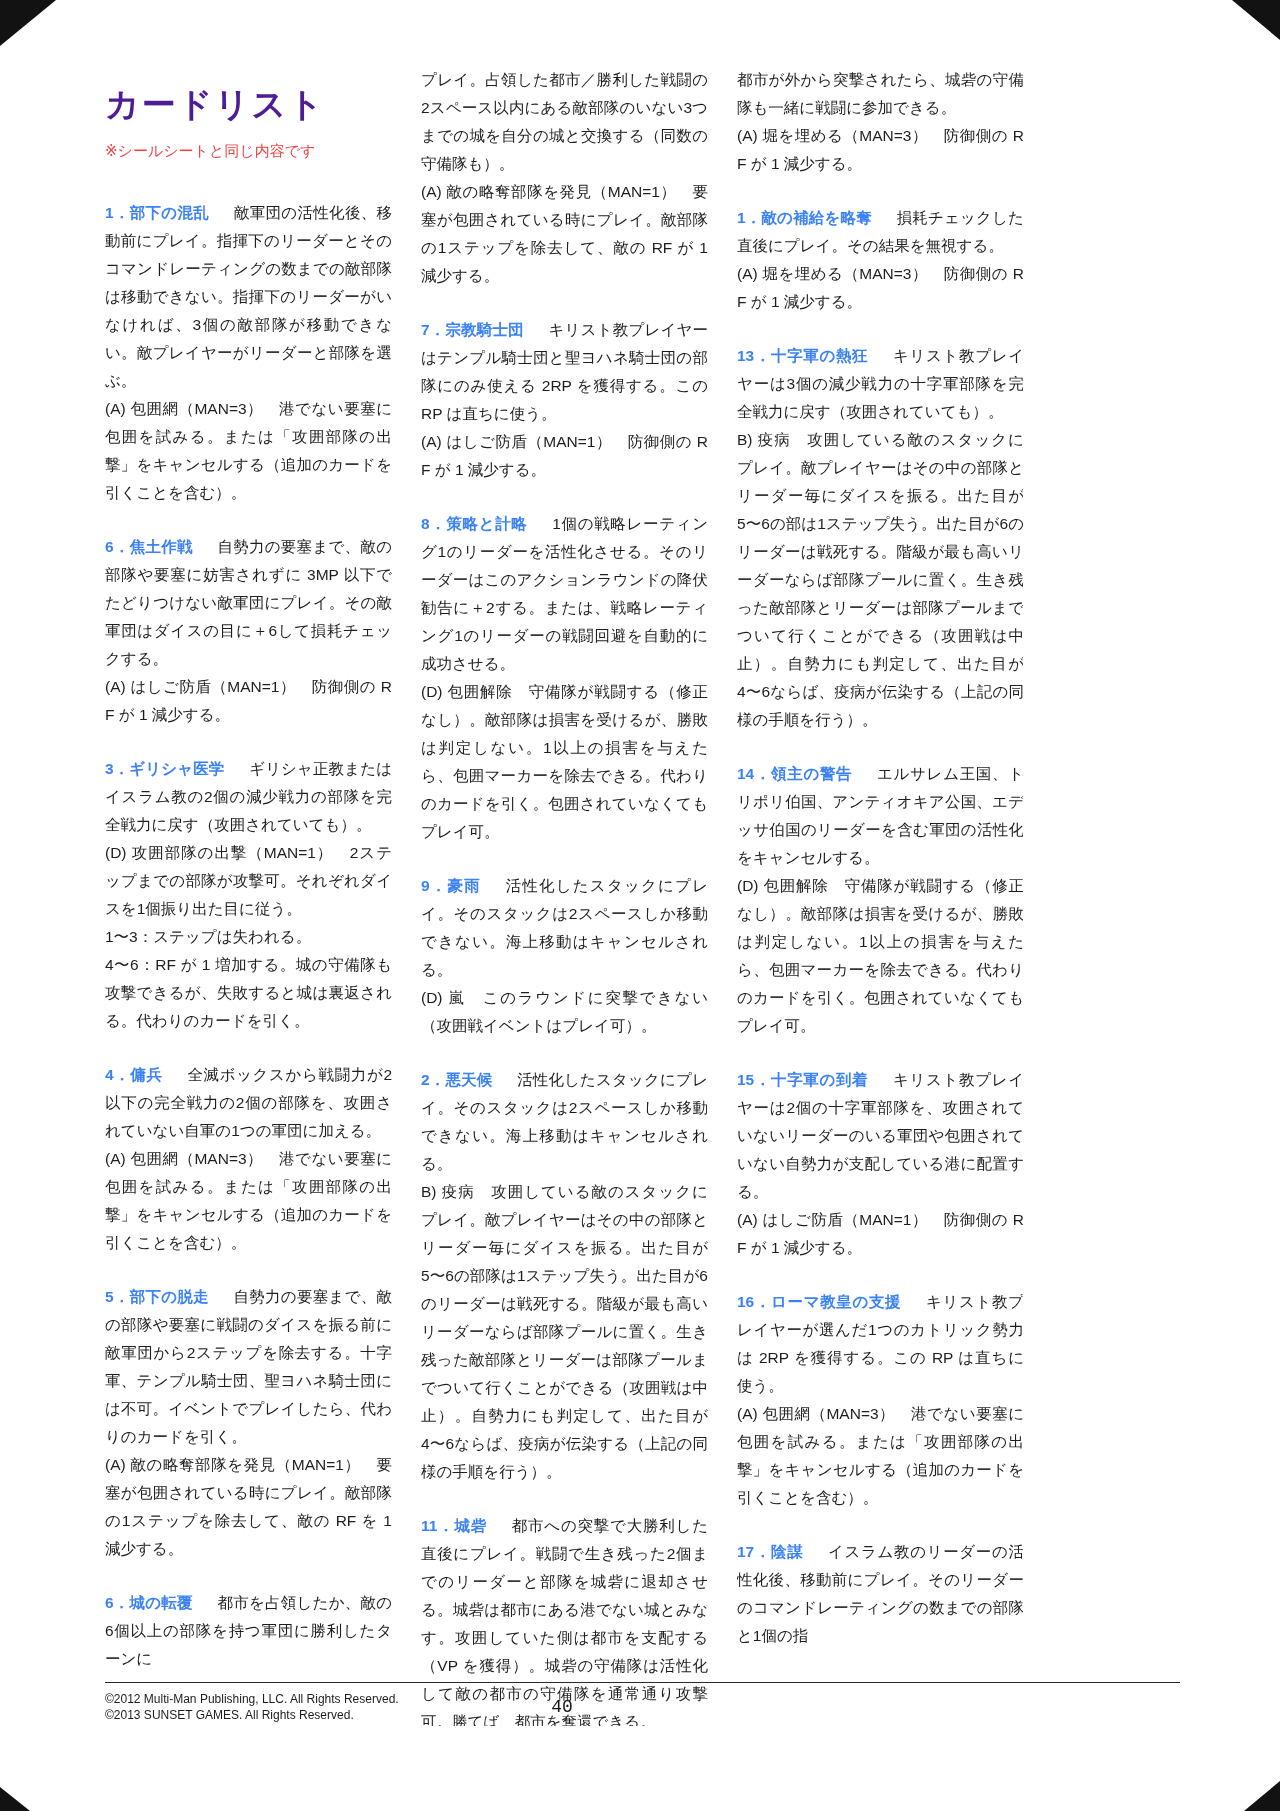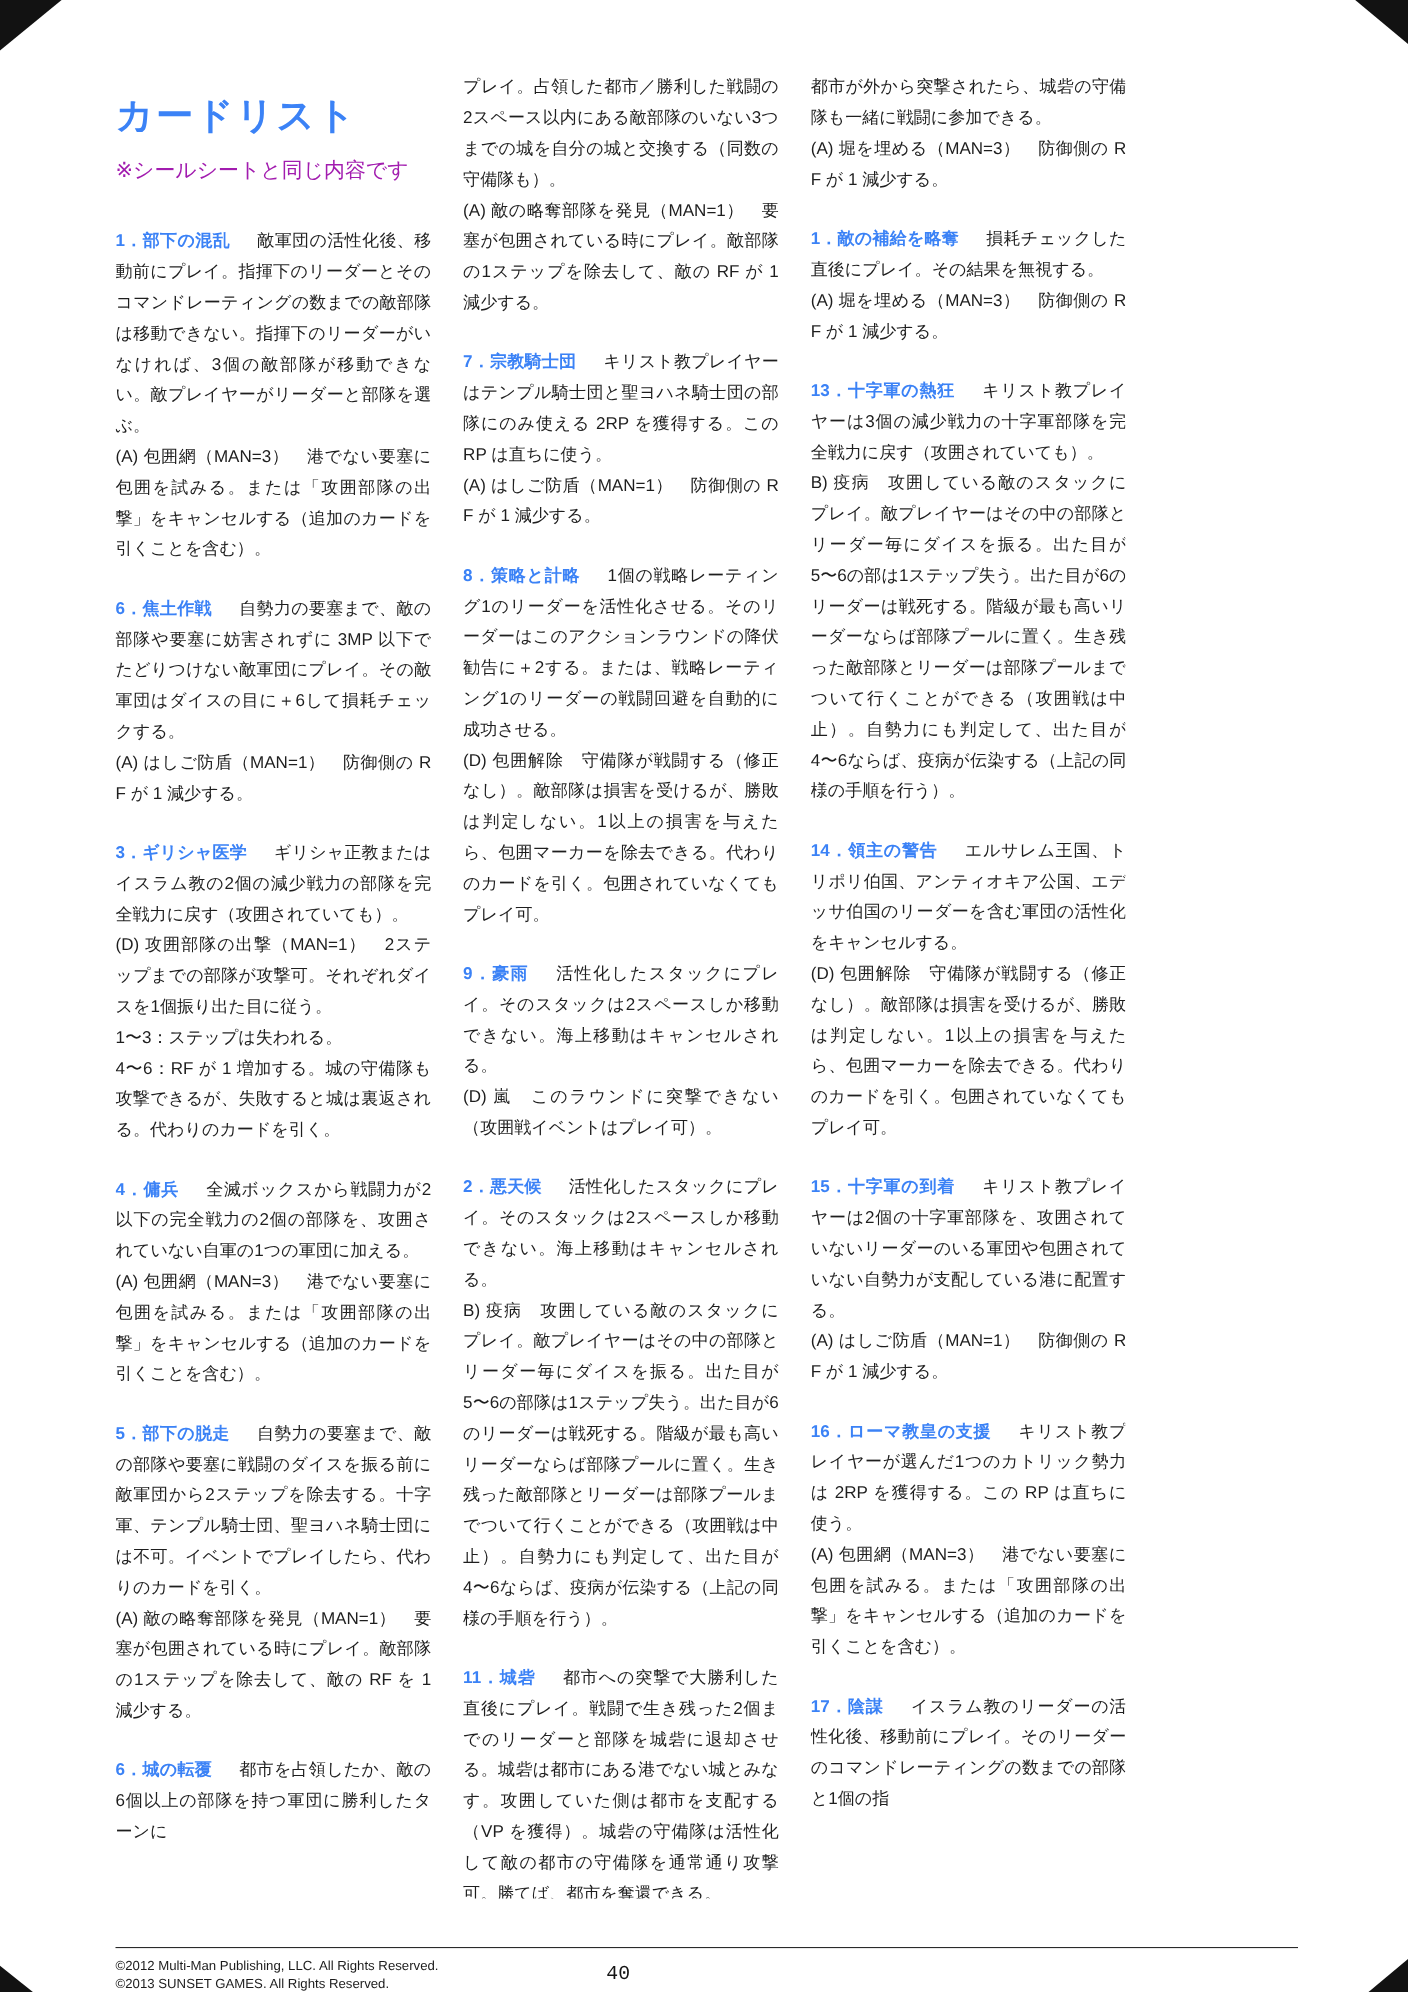--- a/index.html
+++ b/index.html
@@ -36,47 +36,47 @@
   .column {
     width: 287px;
     flex: 0 0 287px;
     overflow: hidden;
   }
   .page-title {
     margin: 16px 0 14px 0;
     font-size: 34px;
     font-weight: bold;
     letter-spacing: 2px;
-    color: #3b82f6;
+    color: #4c1d95;
   }
   .page-subtitle {
-    font-size: 19px;
+    font-size: 15px;
     margin: 0 0 38px 0;
-    color: #a21caf;
+    color: #ef4444;
   }
   .entry { margin: 0; }
   .entry + .entry { margin-top: 26px; }
   .para {
     margin: 0;
     font-size: 15.5px;
     line-height: 28px;
     text-align: justify;
     text-justify: inter-ideograph;
     color: #1e1e1e;
     word-break: break-all;
   }
   .entry-heading {
     font-weight: bold;
     color: #3b82f6;
     margin-right: 1.6em;
   }
   .footer {
     position: absolute;
     left: 105px;
-    top: 1770px;
+    top: 1682px;
     width: 1075px;
   }
   .footer-rule {
     height: 1px;
     background: #2a2a2a;
     margin-bottom: 8px;
   }
   .footer-row { position: relative; }
   .copyright {
     font-size: 12px;

